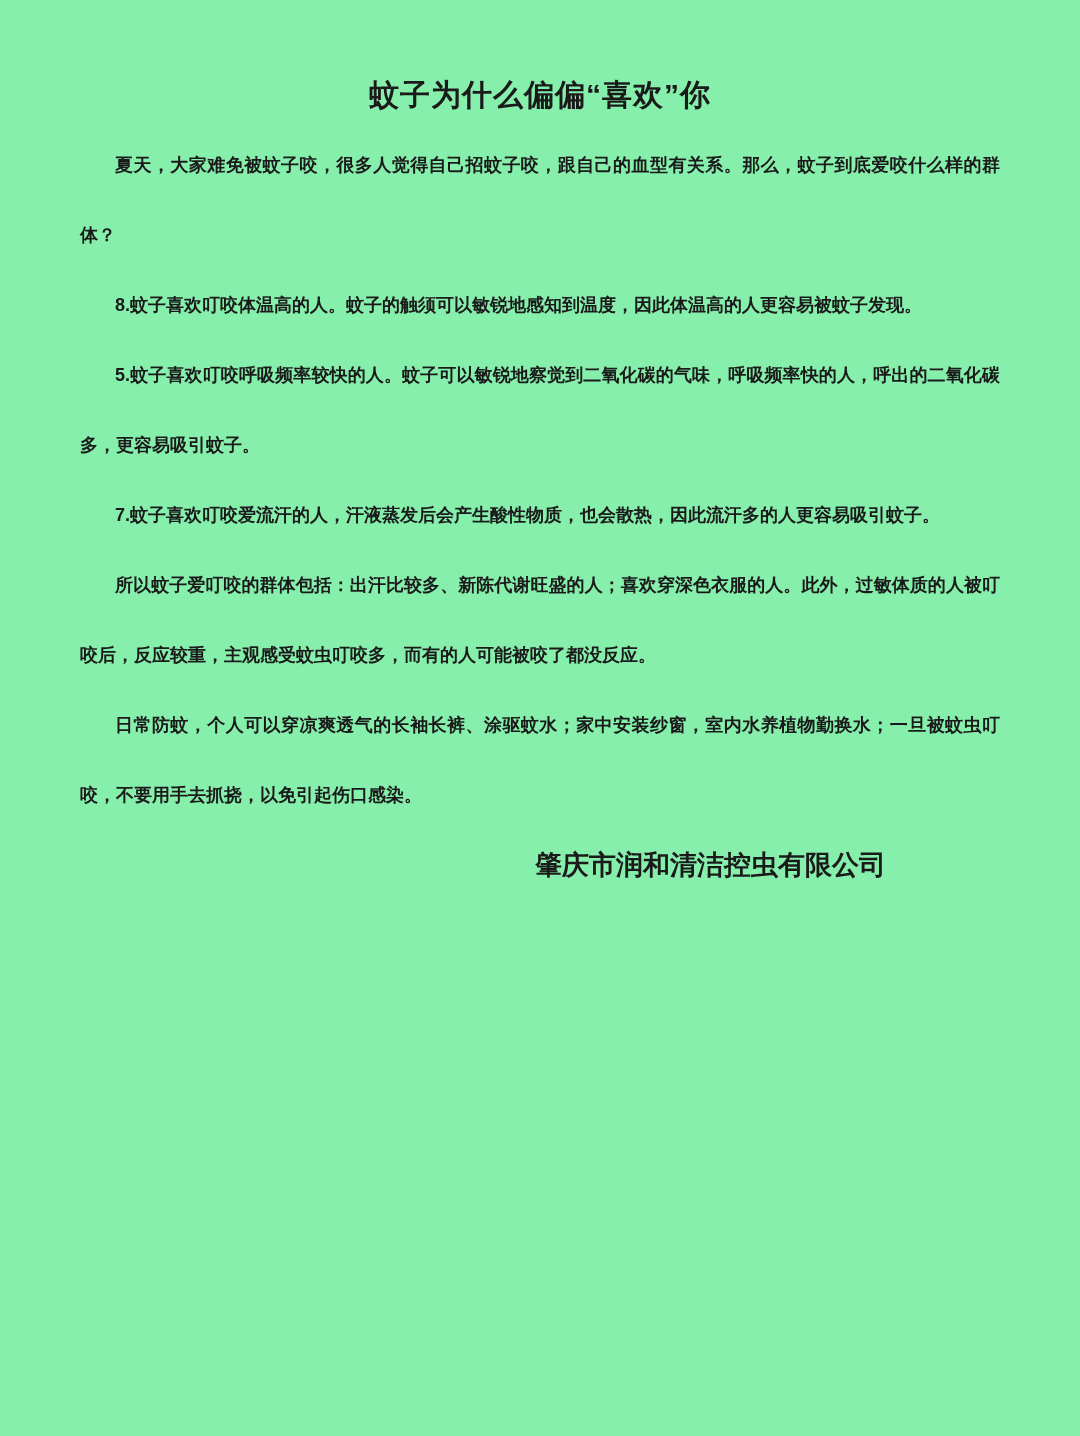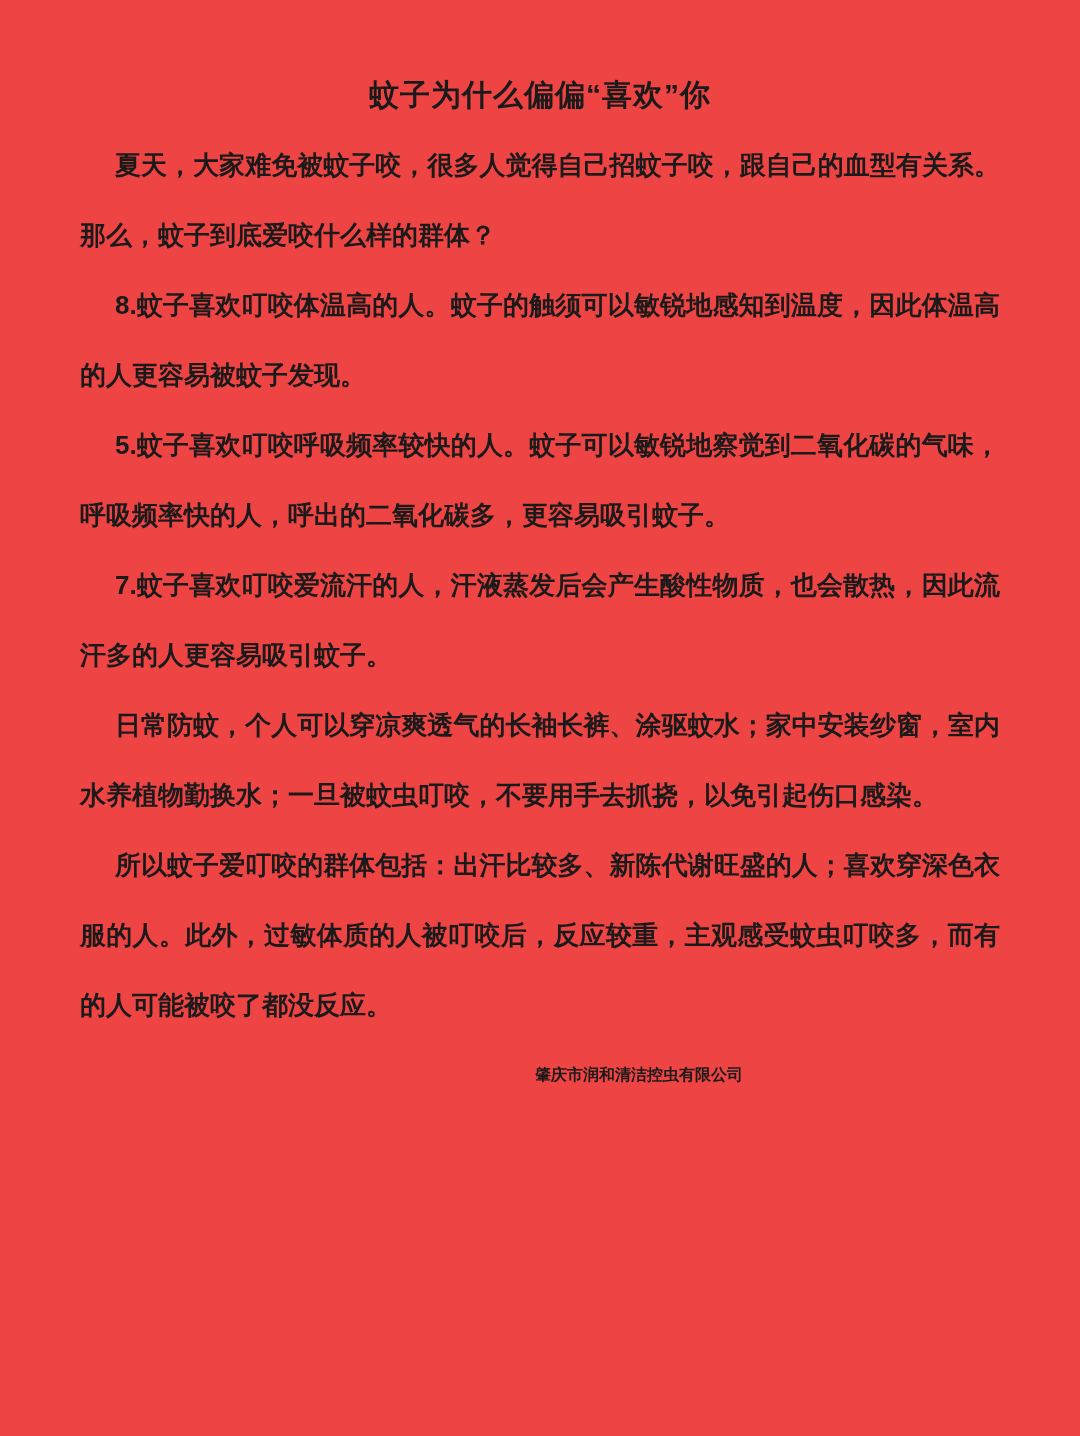--- a/index.html
+++ b/index.html
@@ -5,65 +5,65 @@
   html, body {
     margin: 0;
     padding: 0;
     background: #ffffff;
   }
   .page {
     position: relative;
     width: 1080px;
     height: 1436px;
     margin: 0 auto;
-    background: #ef4444;
+    background: #86efac;
     color: #1a1a1a;
     font-family: "Liberation Sans", "DejaVu Sans", sans-serif;
     box-sizing: border-box;
     padding: 60px 80px 0 80px;
     overflow: hidden;
   }
   .doc-title {
     margin: 0;
     font-size: 30px;
     font-weight: 700;
     line-height: 70px;
     text-align: center;
     letter-spacing: 1px;
   }
   .doc-body p,
   .para {
     margin: 0;
-    font-size: 26px;
+    font-size: 18px;
     font-weight: 600;
     line-height: 70px;
     text-align: justify;
     text-justify: inter-ideograph;
     text-indent: 35px;
     word-break: break-all;
   }
   .signature {
     margin: 0;
-    font-size: 16px;
+    font-size: 27px;
     font-weight: 600;
     line-height: 70px;
     text-indent: 0;
     padding-left: 455px;
     white-space: nowrap;
   }
 </style>
 </head>
 <body>
 
 <div class="page">
   <h1 class="doc-title">蚊子为什么偏偏“喜欢”你</h1>
 
   <div class="doc-body">
       <p class="para">夏天，大家难免被蚊子咬，很多人觉得自己招蚊子咬，跟自己的血型有关系。那么，蚊子到底爱咬什么样的群体？</p>
       <p class="para">8.蚊子喜欢叮咬体温高的人。蚊子的触须可以敏锐地感知到温度，因此体温高的人更容易被蚊子发现。</p>
       <p class="para">5.蚊子喜欢叮咬呼吸频率较快的人。蚊子可以敏锐地察觉到二氧化碳的气味，呼吸频率快的人，呼出的二氧化碳多，更容易吸引蚊子。</p>
       <p class="para">7.蚊子喜欢叮咬爱流汗的人，汗液蒸发后会产生酸性物质，也会散热，因此流汗多的人更容易吸引蚊子。</p>
+      <p class="para">所以蚊子爱叮咬的群体包括：出汗比较多、新陈代谢旺盛的人；喜欢穿深色衣服的人。此外，过敏体质的人被叮咬后，反应较重，主观感受蚊虫叮咬多，而有的人可能被咬了都没反应。</p>
       <p class="para">日常防蚊，个人可以穿凉爽透气的长袖长裤、涂驱蚊水；家中安装纱窗，室内水养植物勤换水；一旦被蚊虫叮咬，不要用手去抓挠，以免引起伤口感染。</p>
-      <p class="para">所以蚊子爱叮咬的群体包括：出汗比较多、新陈代谢旺盛的人；喜欢穿深色衣服的人。此外，过敏体质的人被叮咬后，反应较重，主观感受蚊虫叮咬多，而有的人可能被咬了都没反应。</p>
     </div>
 
   <p class="signature">肇庆市润和清洁控虫有限公司</p>
 </div>
 
 </body></html>

